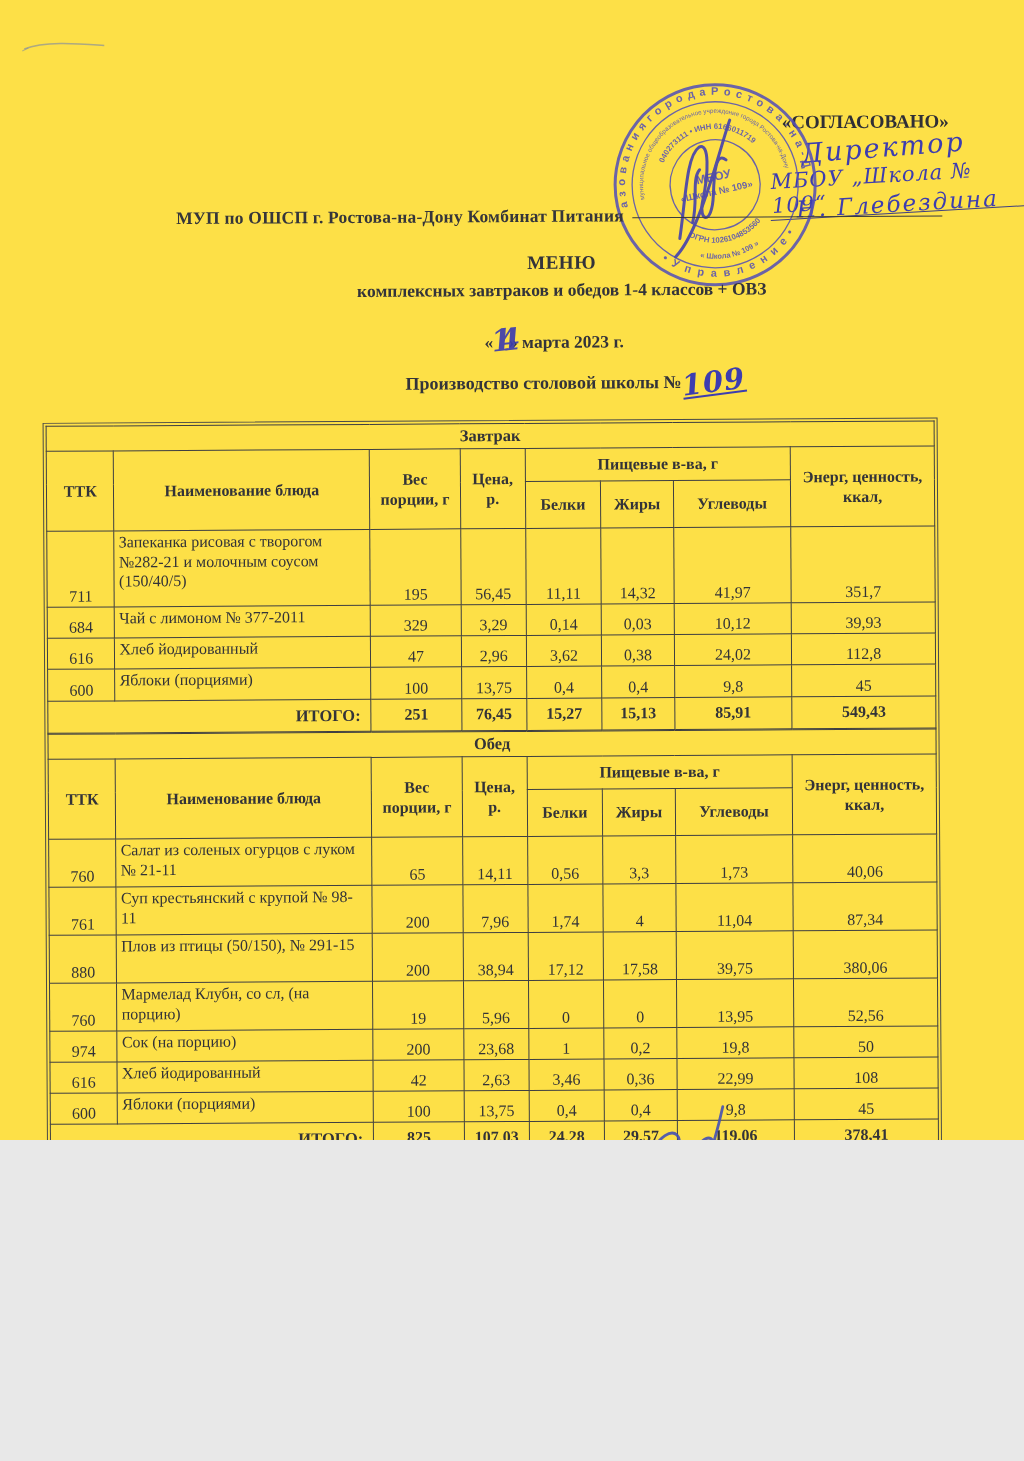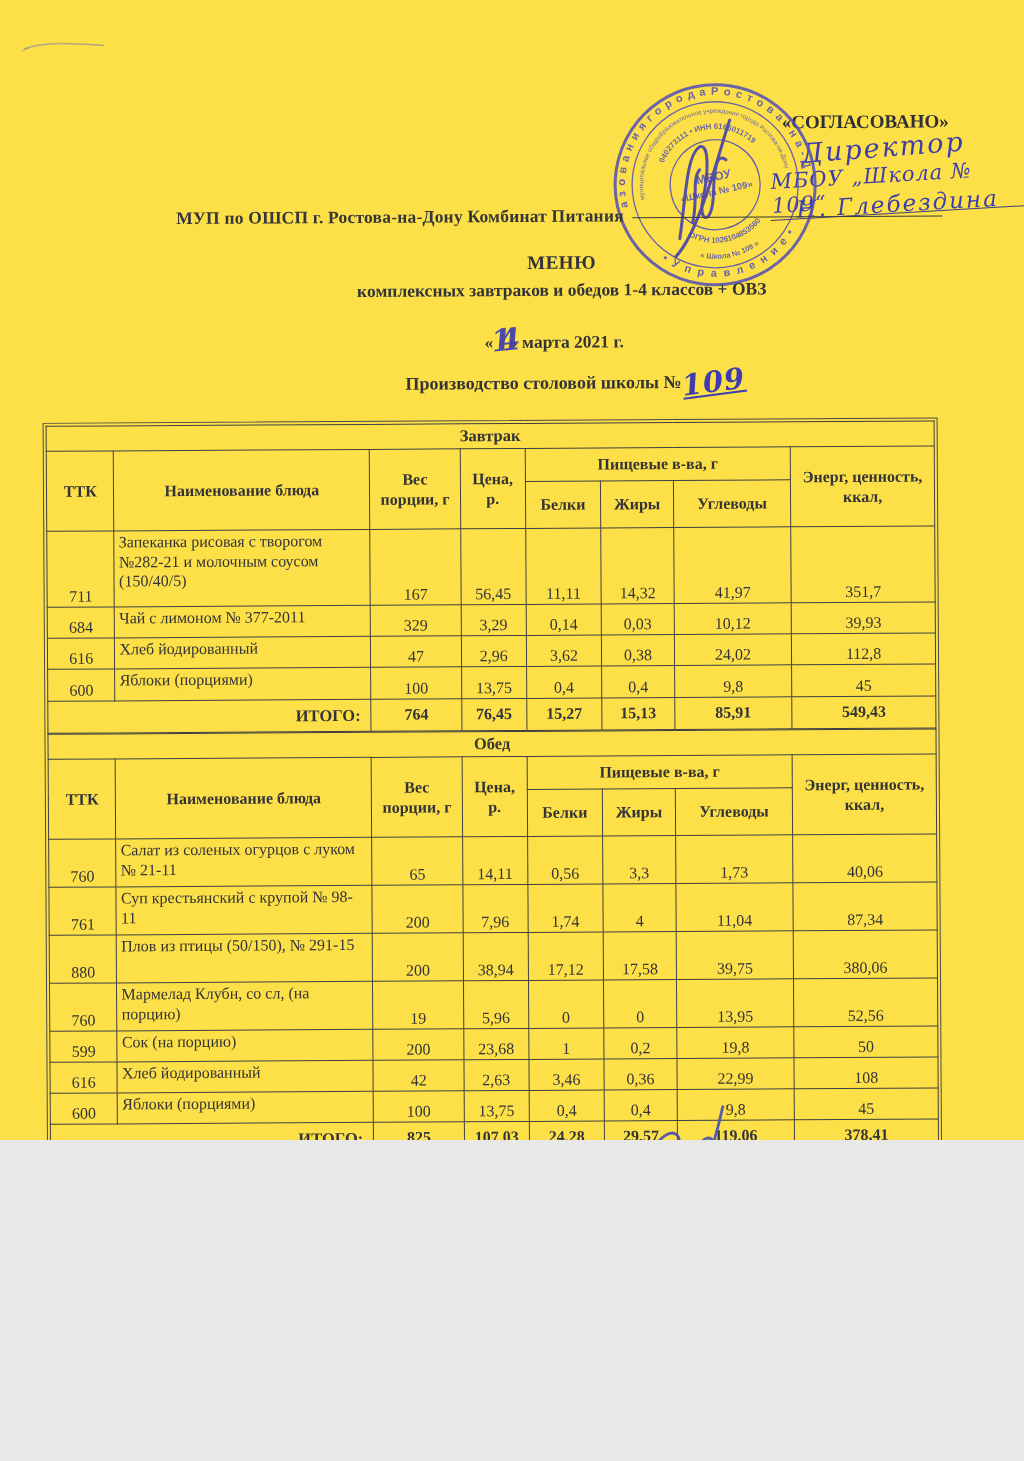--- a/index.html
+++ b/index.html
@@ -100,21 +100,21 @@
     </svg>
 
     <div class="org-line">
       <span>МУП по ОШСП г. Ростова-на-Дону Комбинат Питания</span>
       <span class="org-underline"></span>
     </div>
 
     <div class="c-title menu-title">МЕНЮ</div>
     <div class="c-title menu-subtitle">комплексных завтраков и обедов 1-4 классов + ОВЗ</div>
 
-    <div class="c-title date-line"><span>«</span><span class="hw hw-day">14</span><span>» марта  2021 г.</span></div>
+    <div class="c-title date-line"><span>«</span><span class="hw hw-day">14</span><span>» марта  2023 г.</span></div>
 
     <div class="c-title production-line"><span>Производство столовой школы №</span><span class="hw hw-num">109</span></div>
 
     <div class="tables-wrap">
         <table class="menu">
           <colgroup>
             <col style="width: 7.6%;">
             <col style="width: 28.8%;">
             <col style="width: 10.2%;">
             <col style="width: 7.3%;">
@@ -136,21 +136,21 @@
               <td class="hc" rowspan="2">Энерг, ценность, ккал,</td>
             </tr>
             <tr class="hdr2">
               <td class="hc">Белки</td>
               <td class="hc">Жиры</td>
               <td class="hc">Углеводы</td>
             </tr>
             <tr style="height: 76px;">
               <td class="ttk">711</td>
               <td class="nm">Запеканка рисовая с творогом №282-21 и молочным соусом (150/40/5)</td>
-              <td class="num">167</td>
+              <td class="num">195</td>
               <td class="num">56,45</td>
               <td class="num">11,11</td>
               <td class="num">14,32</td>
               <td class="num">41,97</td>
               <td class="num">351,7</td>
             </tr>
             <tr style="height: 31px;">
               <td class="ttk">684</td>
               <td class="nm">Чай с лимоном № 377-2011</td>
               <td class="num">329</td>
@@ -175,21 +175,21 @@
               <td class="nm">Яблоки (порциями)</td>
               <td class="num">100</td>
               <td class="num">13,75</td>
               <td class="num">0,4</td>
               <td class="num">0,4</td>
               <td class="num">9,8</td>
               <td class="num">45</td>
             </tr>
             <tr class="total">
               <td class="tl" colspan="2">ИТОГО:</td>
-              <td class="num">764</td>
+              <td class="num">251</td>
               <td class="num">76,45</td>
               <td class="num">15,27</td>
               <td class="num">15,13</td>
               <td class="num">85,91</td>
               <td class="num">549,43</td>
             </tr>
           </tbody>
         </table>
         <table class="menu">
           <colgroup>
@@ -253,21 +253,21 @@
               <td class="ttk">760</td>
               <td class="nm">Мармелад Клубн, со сл, (на порцию)</td>
               <td class="num">19</td>
               <td class="num">5,96</td>
               <td class="num">0</td>
               <td class="num">0</td>
               <td class="num">13,95</td>
               <td class="num">52,56</td>
             </tr>
             <tr style="height: 31px;">
-              <td class="ttk">599</td>
+              <td class="ttk">974</td>
               <td class="nm">Сок (на порцию)</td>
               <td class="num">200</td>
               <td class="num">23,68</td>
               <td class="num">1</td>
               <td class="num">0,2</td>
               <td class="num">19,8</td>
               <td class="num">50</td>
             </tr>
             <tr style="height: 31px;">
               <td class="ttk">616</td>

